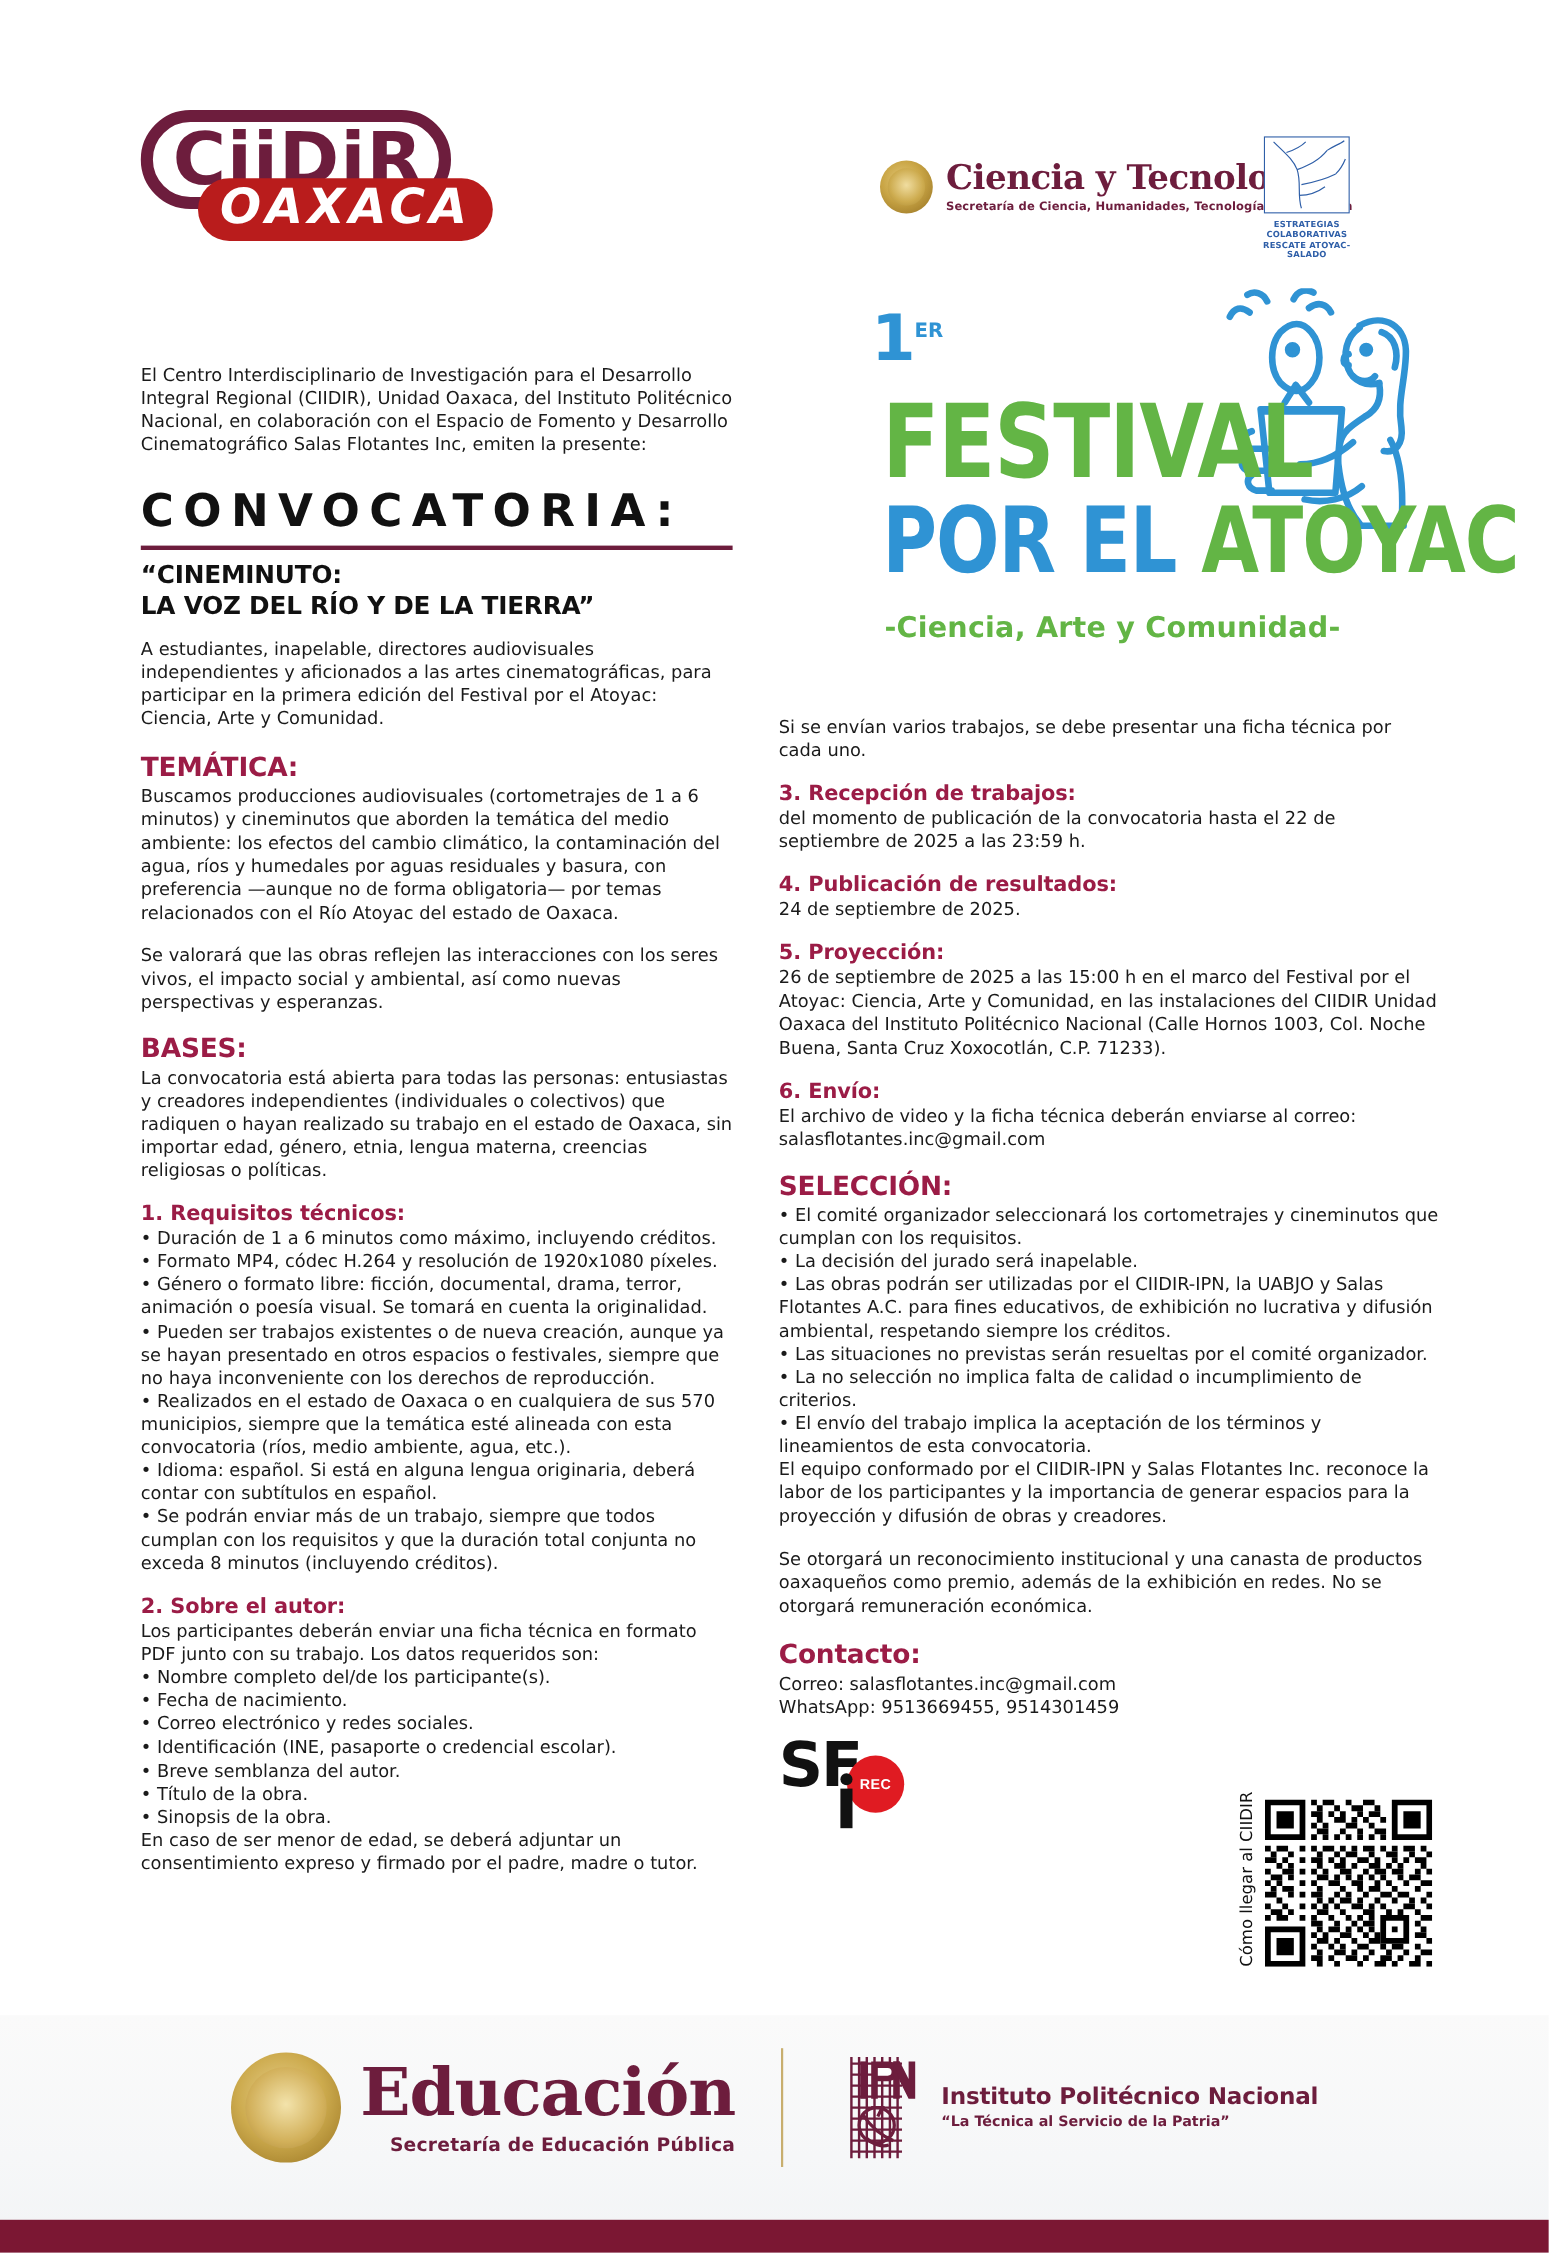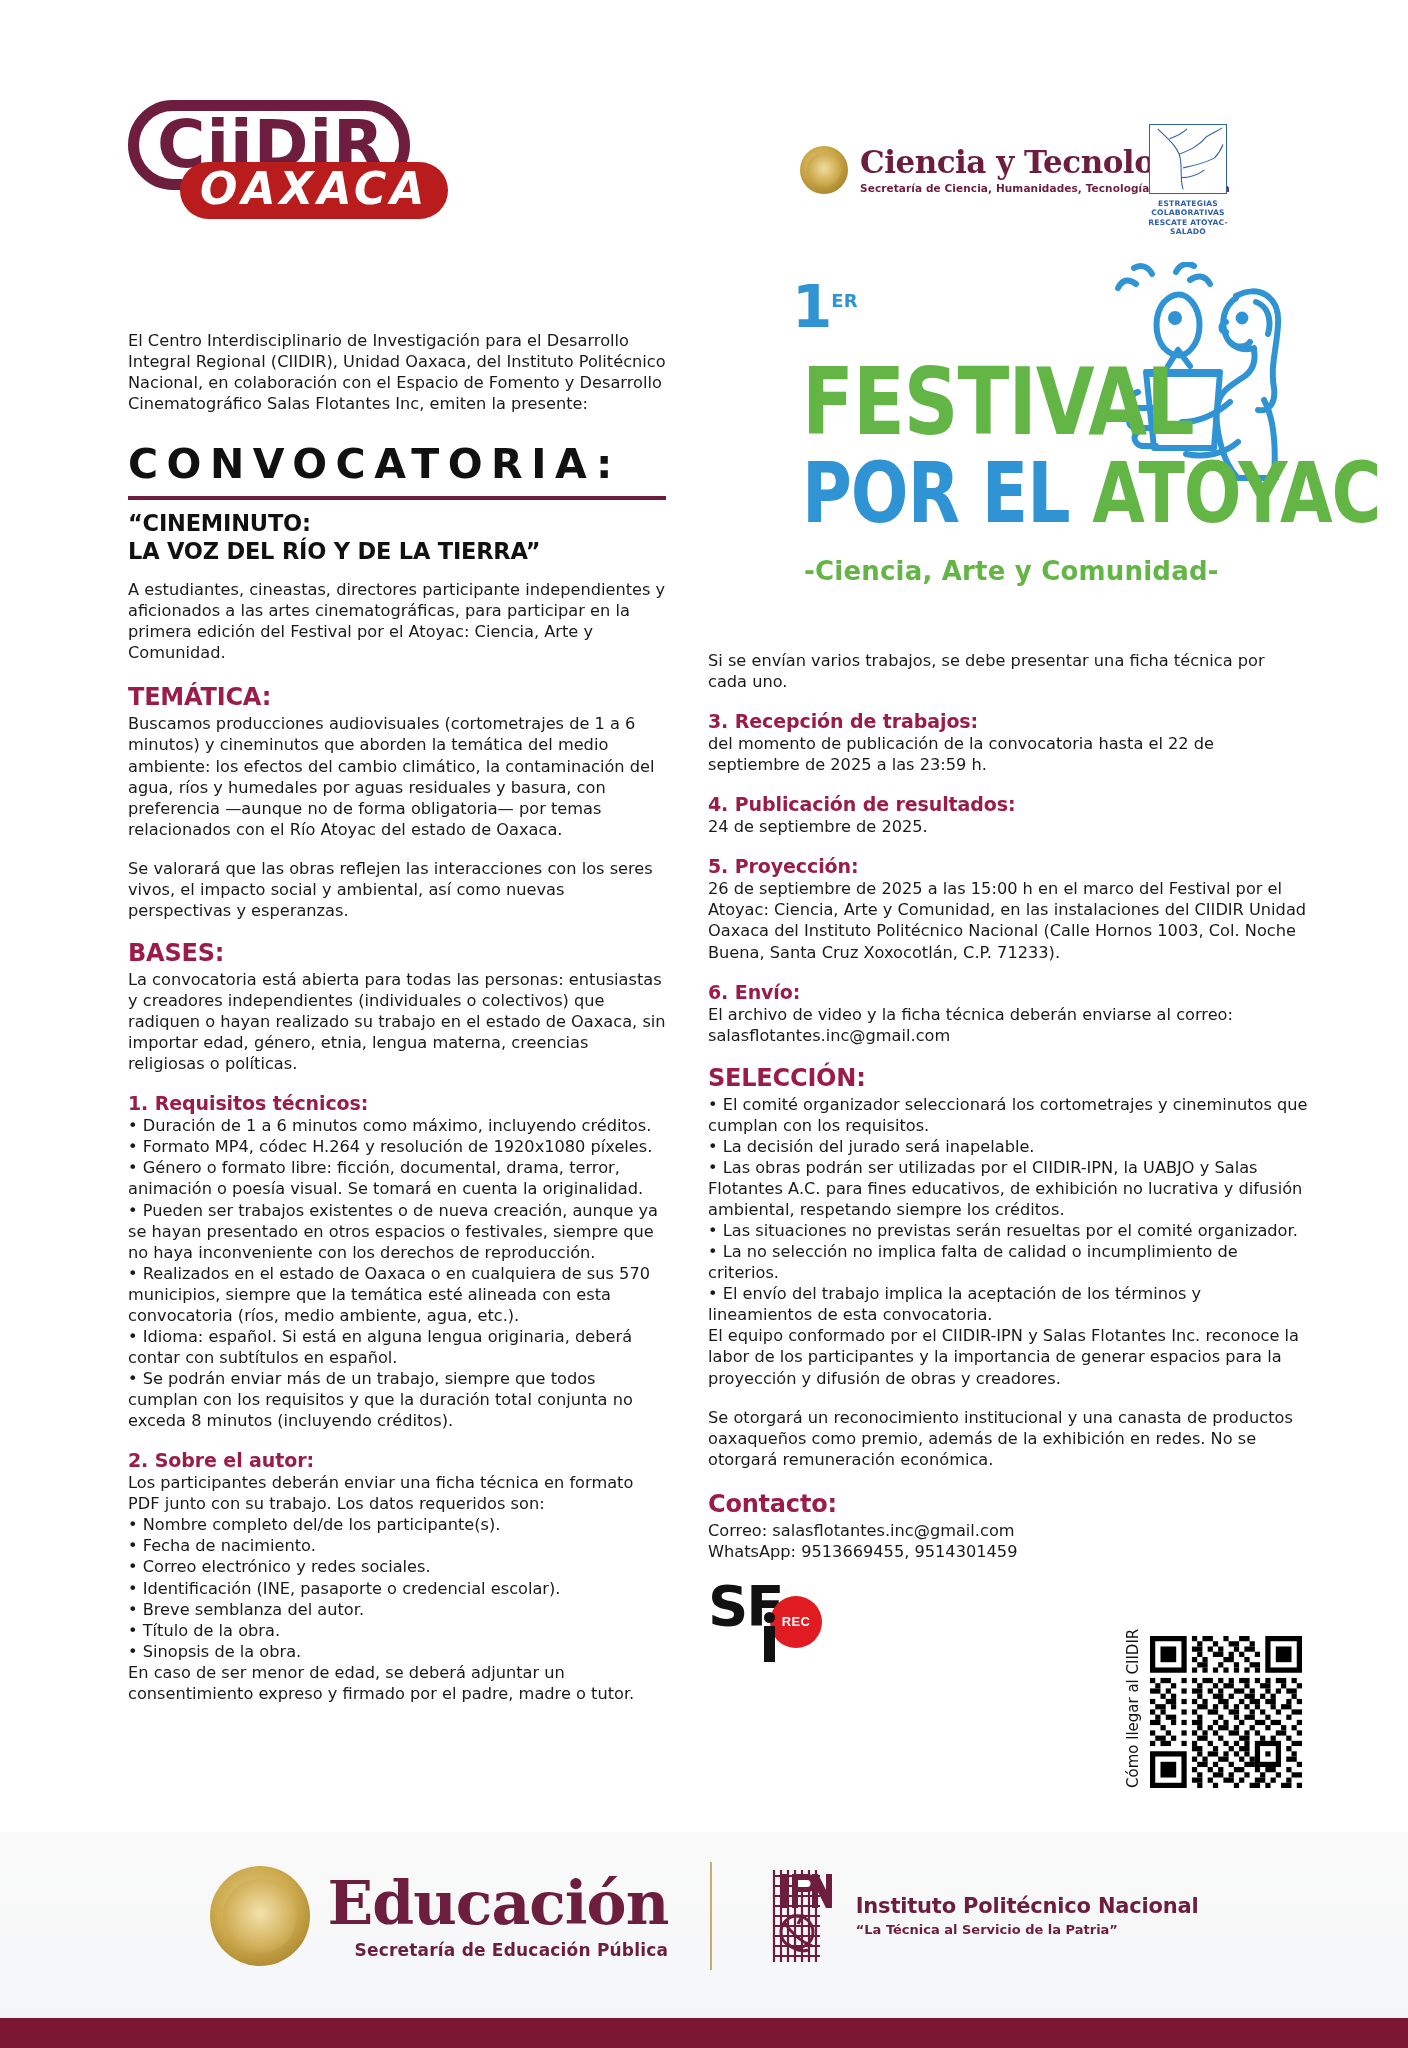--- a/index.html
+++ b/index.html
@@ -382,21 +382,21 @@
       <p class="body">El Centro Interdisciplinario de Investigación para el Desarrollo Integral Regional (CIIDIR), Unidad Oaxaca, del Instituto Politécnico Nacional, en colaboración con el Espacio de Fomento y Desarrollo Cinematográfico Salas Flotantes Inc, emiten la presente:</p>
 
       <h1 class="convo">CONVOCATORIA:</h1>
       <div class="convo-rule"></div>
 
       <h2 class="quote">
         <div>“CINEMINUTO:</div>
         <div>LA VOZ DEL RÍO Y DE LA TIERRA”</div>
       </h2>
 
-      <p class="body">A estudiantes, cineastas, directores participante independientes y aficionados a las artes cinematográficas, para participar en la primera edición del Festival por el Atoyac: Ciencia, Arte y Comunidad.</p>
+      <p class="body">A estudiantes, inapelable, directores audiovisuales independientes y aficionados a las artes cinematográficas, para participar en la primera edición del Festival por el Atoyac: Ciencia, Arte y Comunidad.</p>
 
       <h3 class="sec first">TEMÁTICA:</h3>
       <p class="body">Buscamos producciones audiovisuales (cortometrajes de 1 a 6 minutos) y cineminutos que aborden la temática del medio ambiente: los efectos del cambio climático, la contaminación del agua, ríos y humedales por aguas residuales y basura, con preferencia —aunque no de forma obligatoria— por temas relacionados con el Río Atoyac del estado de Oaxaca.</p>
       <div class="gap"></div>
       <p class="body">Se valorará que las obras reflejen las interacciones con los seres vivos, el impacto social y ambiental, así como nuevas perspectivas y esperanzas.</p>
 
       <h3 class="sec">BASES:</h3>
       <p class="body">La convocatoria está abierta para todas las personas: entusiastas y creadores independientes (individuales o colectivos) que radiquen o hayan realizado su trabajo en el estado de Oaxaca, sin importar edad, género, etnia, lengua materna, creencias religiosas o políticas.</p>
 
       <h4 class="subsec">1. Requisitos técnicos:</h4>

